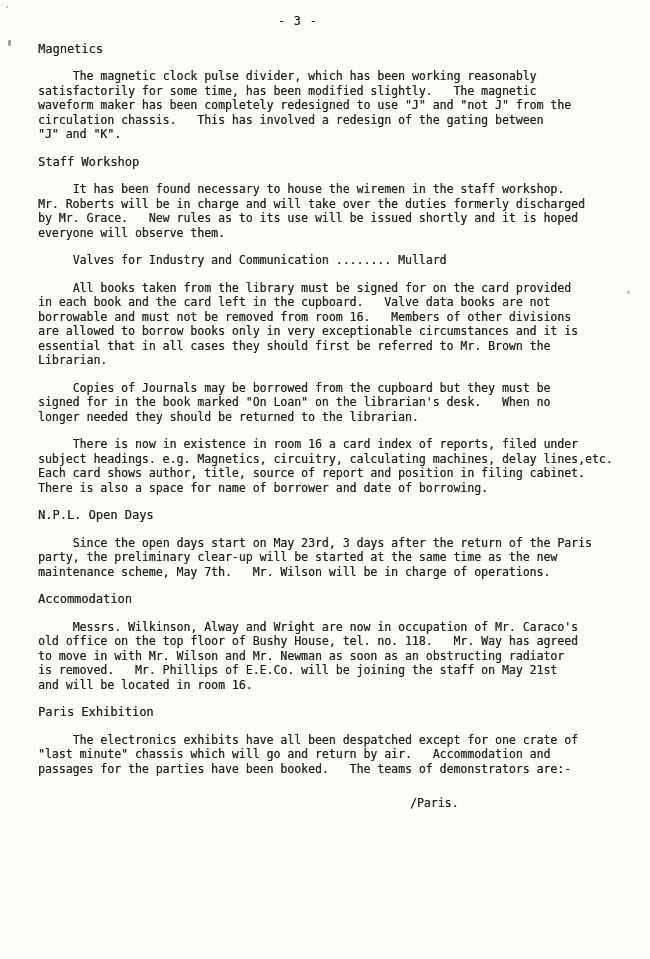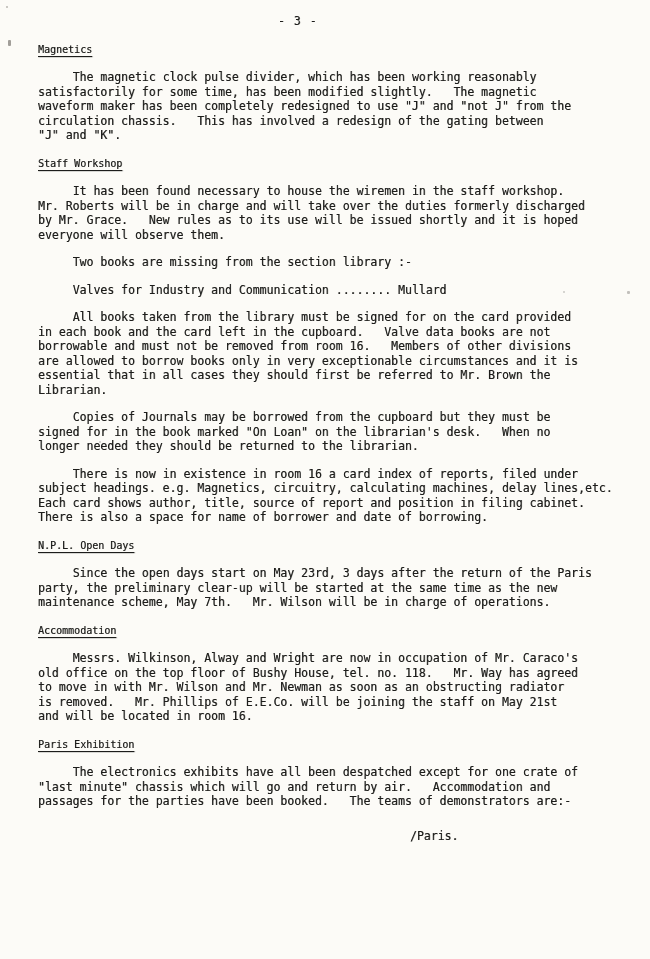--- a/index.html
+++ b/index.html
@@ -21,24 +21,23 @@
     font-size: 11.5px;
     line-height: 14.5px;
     text-shadow: 0.4px 0.3px 0 rgba(25,25,22,0.55);
   }
   .page-number {
     margin: 0 0 13px 240px;
     letter-spacing: 1px;
   }
   .section { margin: 0; }
   .heading {
-    font-size: 10px;
+    font-size: 12px;
     font-weight: normal;
     margin: 0 0 13px 0;
-    text-decoration: underline;
     text-decoration-thickness: 1.2px;
     text-underline-offset: 3px;
     display: inline-block;
     text-align: center;
   }
   .heading-row { margin: 0 0 13px 0; }
   .heading-row .heading { margin: 0; }
   .para {
     white-space: pre-wrap;
     margin: 0 0 13px 0;
@@ -82,21 +81,20 @@
 
   <div class="section">
     <div class="heading-row"><span class="heading">Staff Workshop</span></div>
     <div class="para">     It has been found necessary to house the wiremen in the staff workshop.
 Mr. Roberts will be in charge and will take over the duties formerly discharged
 by Mr. Grace.   New rules as to its use will be issued shortly and it is hoped
 everyone will observe them.</div>
   </div>
 
   <div class="section">
-    <div class="para">     Two books are missing from the section library :-</div>
     <div class="para">     Valves for Industry and Communication ........ Mullard</div>
     <div class="para">     All books taken from the library must be signed for on the card provided
 in each book and the card left in the cupboard.   Valve data books are not
 borrowable and must not be removed from room 16.   Members of other divisions
 are allowed to borrow books only in very exceptionable circumstances and it is
 essential that in all cases they should first be referred to Mr. Brown the
 Librarian.</div>
     <div class="para">     Copies of Journals may be borrowed from the cupboard but they must be
 signed for in the book marked "On Loan" on the librarian's desk.   When no
 longer needed they should be returned to the librarian.</div>

